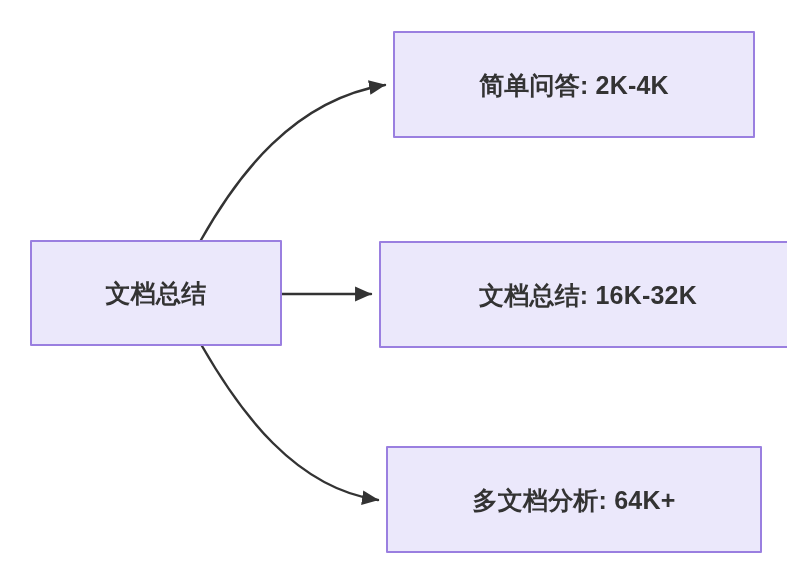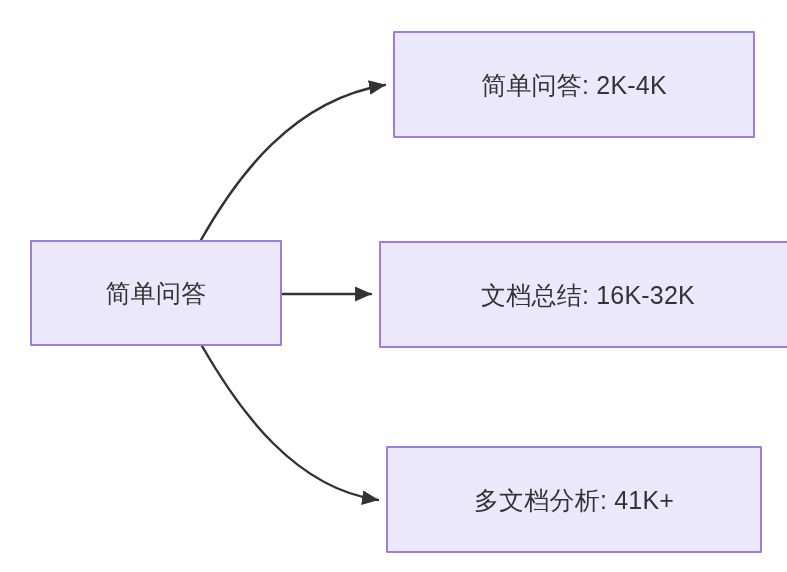--- a/index.html
+++ b/index.html
@@ -38,20 +38,21 @@
   .node {
     position: absolute;
     box-sizing: border-box;
     border: 2px solid #9a7fe0;
     background: #ebe8fb;
     border-radius: 1px;
     display: flex;
     align-items: center;
     justify-content: center;
     z-index: 2;
+    font-weight: bold;
   }
   .node-label {
     color: #333333;
     font-size: 25px;
     line-height: 1.2;
     letter-spacing: 0.2px;
     white-space: nowrap;
     text-align: center;
   }
 
@@ -74,28 +75,28 @@
     </defs>
 
     <path d="M 201,240 C 237,176 293,100 385,85" fill="none" stroke="#333333" stroke-width="2.4" stroke-linecap="round" marker-end="url(#arrowhead)"></path>
 
     <path d="M 282,294 L 371,294" fill="none" stroke="#333333" stroke-width="2.4" stroke-linecap="round" marker-end="url(#arrowhead)"></path>
 
     <path d="M 202,346 C 240,412 295,488 378,500" fill="none" stroke="#333333" stroke-width="2.4" stroke-linecap="round" marker-end="url(#arrowhead)"></path>
   </svg>
 
   <div class="node" id="node-root">
-    <span class="node-label">简单问答</span>
+    <span class="node-label">文档总结</span>
   </div>
 
   <div class="node" id="node-simple-qa">
     <span class="node-label">简单问答: 2K-4K</span>
   </div>
 
   <div class="node" id="node-doc-sum">
     <span class="node-label">文档总结: 16K-32K</span>
   </div>
 
   <div class="node" id="node-multi-doc">
-    <span class="node-label">多文档分析: 41K+</span>
+    <span class="node-label">多文档分析: 64K+</span>
   </div>
 
 </div>
 
 </body></html>

